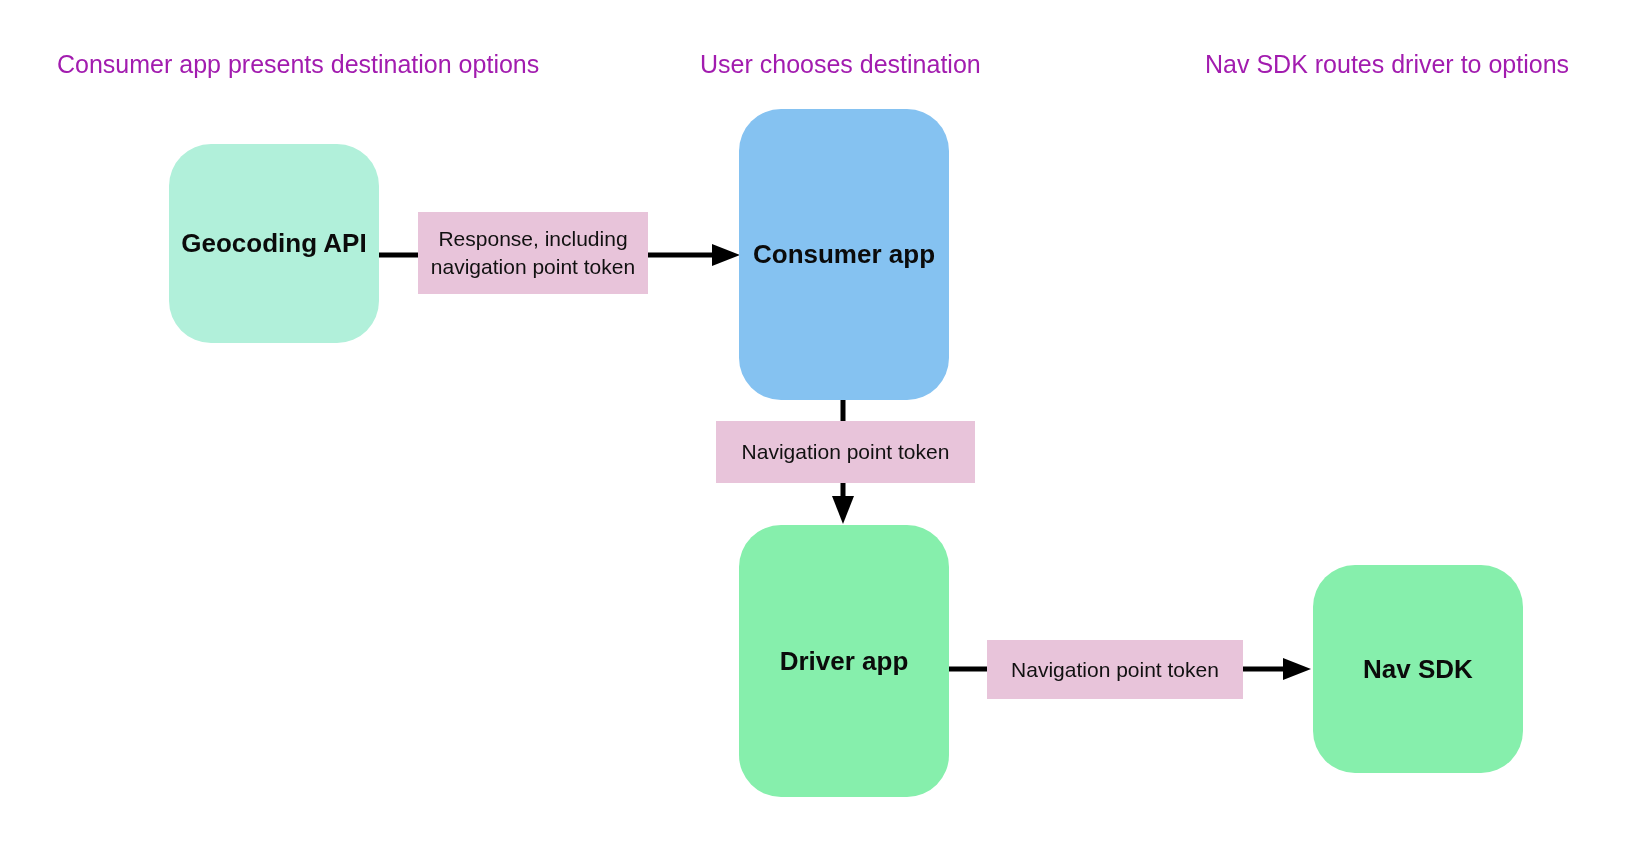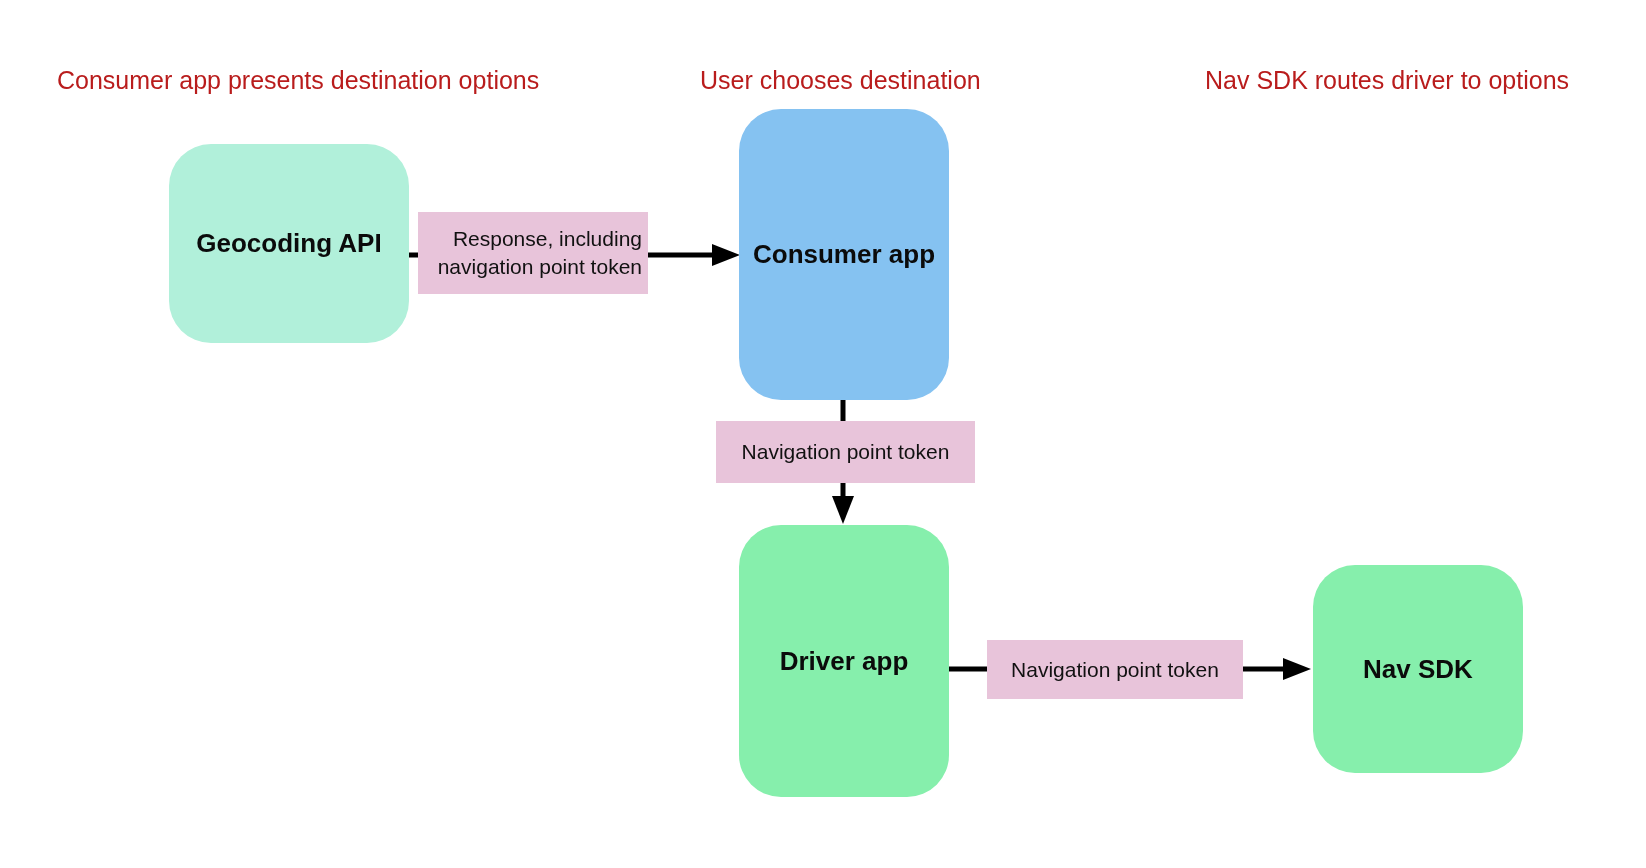--- a/index.html
+++ b/index.html
@@ -10,24 +10,24 @@
   }
   .canvas {
     position: relative;
     width: 1646px;
     height: 868px;
     background: #ffffff;
     overflow: hidden;
   }
   .col-header {
     position: absolute;
-    top: 66px;
+    top: 50px;
     font-size: 25px;
     font-weight: 400;
-    color: #b91c1c;
+    color: #a21caf;
     white-space: nowrap;
     z-index: 3;
   }
   .node {
     position: absolute;
     border-radius: 42px;
     display: flex;
     align-items: center;
     justify-content: center;
     z-index: 2;
@@ -37,21 +37,21 @@
     font-weight: 700;
     color: #0b0b0b;
     text-align: center;
     white-space: nowrap;
   }
   .edge-label {
     position: absolute;
     display: flex;
     align-items: center;
     justify-content: center;
-    text-align: right;
+    text-align: center;
     font-size: 21px;
     font-weight: 400;
     color: #111111;
     line-height: 1.32;
     z-index: 2;
     padding: 0 6px;
     box-sizing: border-box;
   }
   .arrow-layer {
     position: absolute;
@@ -83,21 +83,21 @@
     <g>
       <line x1="949" y1="669" x2="1287" y2="669" stroke-width="5" stroke="#000000"></line>
       <polygon points="1311,669 1283,658 1283,680" fill="#000000"></polygon>
     </g>
   </svg>
 
   <div class="edge-label" style="left: 418px; top: 212px; width: 230px; height: 82px; background-color: rgb(232, 196, 218);">Response, including navigation point token</div>
   <div class="edge-label" style="left: 716px; top: 421px; width: 259px; height: 62px; background-color: rgb(232, 196, 218);">Navigation point token</div>
   <div class="edge-label" style="left: 987px; top: 640px; width: 256px; height: 59px; background-color: rgb(232, 196, 218);">Navigation point token</div>
 
-  <div class="node" style="left: 169px; top: 144px; width: 240px; height: 199px; background-color: rgb(177, 240, 218);">
+  <div class="node" style="left: 169px; top: 144px; width: 210px; height: 199px; background-color: rgb(177, 240, 218);">
     <span class="node-label">Geocoding API</span>
   </div>
 
   <div class="node" style="left: 739px; top: 109px; width: 210px; height: 291px; background-color: rgb(133, 194, 241);">
     <span class="node-label">Consumer app</span>
   </div>
 
   <div class="node" style="left: 739px; top: 525px; width: 210px; height: 272px; background-color: #86efac;">
     <span class="node-label">Driver app</span>
   </div>

